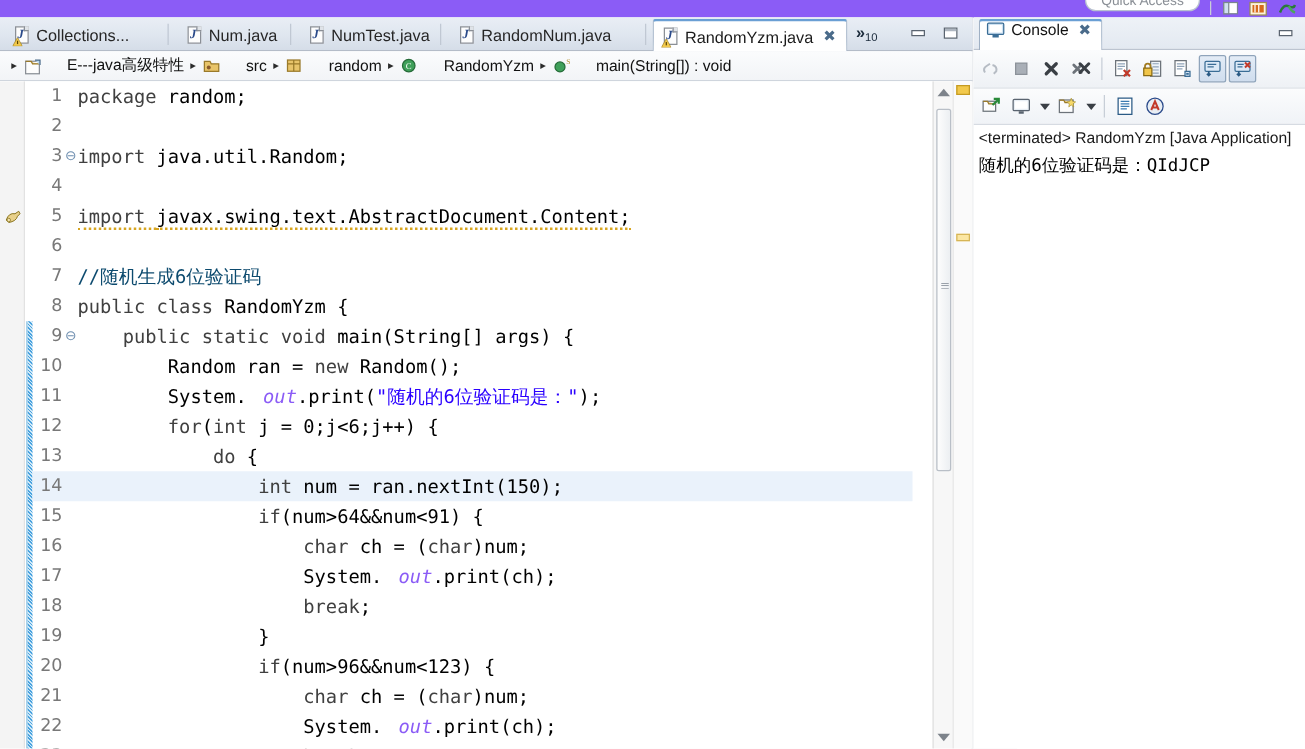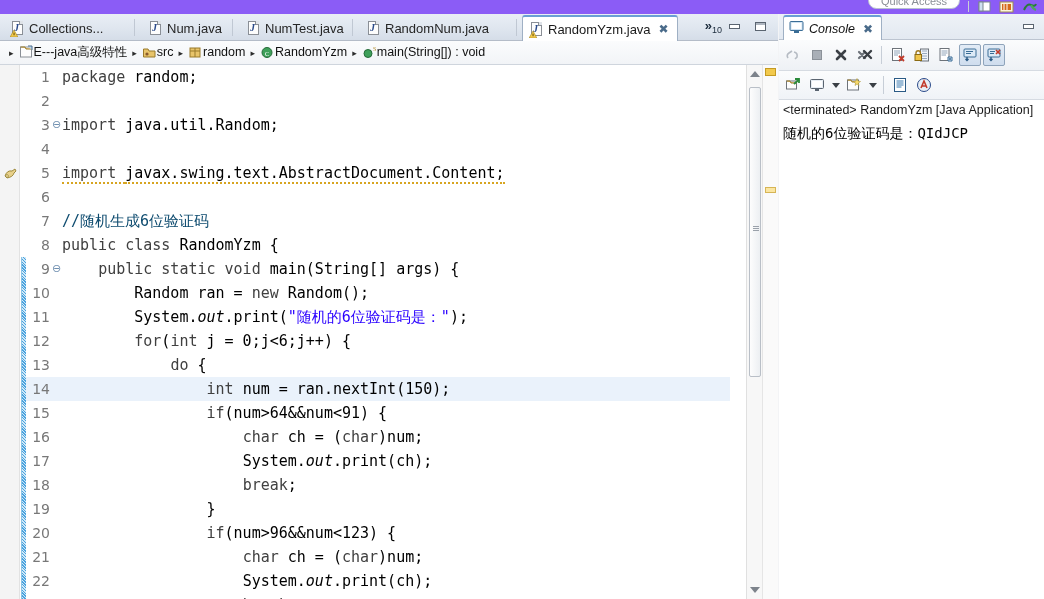--- a/index.html
+++ b/index.html
@@ -81,40 +81,40 @@
   .jicon .jletter {
     position: absolute; left: 3px; top: 1px;
     font-size: 10px; line-height: 12px; color: #2a4a8a;
     font-family: "Liberation Serif", serif; font-style: italic; font-weight: bold;
   }
   .jicon .warnbadge {
     position: absolute; left: -1px; bottom: -1px; width: 8px; height: 7px;
   }
 
   .tab-overflow {
-    position: absolute; right: 56px; top: 4px;
+    position: absolute; right: 76px; top: 4px;
     font-size: 13px; color: #1a2a3a; font-weight: bold;
   }
   .tab-overflow .cnt { font-size: 9px; font-weight: normal; vertical-align: -3px; }
   .win-btn { position: absolute; top: 6px; width: 15px; height: 14px; }
   .win-btn .bar { position: absolute; left: 2px; top: 4px; width: 11px; height: 5px; border: 1px solid #5a6470; background: #fff; }
   .win-btn .bar2 { position: absolute; left: 2px; top: 2px; width: 11px; height: 9px; border: 1px solid #5a6470; background: #fff; }
   .win-btn .bar2:after { content:""; position:absolute; left:0; top:0; right:0; height:2px; background:#aeb6c0; }
 
   
   .breadcrumb {
     position: absolute; left: 0; top: 27px; width: 778px; height: 24px;
     background: linear-gradient(to bottom, #fbfcfd 0%, #f2f4f7 100%);
     border-bottom: 1px solid #cfd5dd;
     display: flex; align-items: center;
     padding-left: 4px;
     font-size: 12.5px; color: #111;
     white-space: nowrap; overflow: hidden;
   }
-  .bc-item { display: flex; align-items: flex-start; gap: 0; }
+  .bc-item { display: flex; align-items: flex-end; gap: 20px; }
   .bc-arrow {
     display: inline-block; margin: 0 5px;
     color: #2b2b2b; font-size: 9px;
     font-family: "DejaVu Sans", sans-serif;
   }
   .bc-ic { width: 15px; height: 15px; flex: 0 0 15px; }
 
   
   .editor-body {
     position: absolute; left: 0; top: 51px; width: 778px; height: 534px;
@@ -148,21 +148,21 @@
   .fold {
     position: absolute; left: 26px; top: 0; width: 10px;
     color: #6f8fb0; font-size: 11px; font-family: "DejaVu Sans", sans-serif;
   }
   .ltxt { position: absolute; left: 36px; top: 0; }
 
   
   .k  { color: #404040; font-weight: normal; }   
   .s  { color: #2a00ff; }                      
   .c  { color: #0c4a6e; }                      
-  .f  { color: #000000; font-style: italic; }  
+  .f  { color: #8b5cf6; font-style: italic; margin-left: 13px; }  
   .p  { color: #000000; }                      
   .warn-underline {
     border-bottom: 2px dotted #d7a521;
     padding-bottom: 0px;
   }
 
   
   .mk { position: absolute; left: 3px; width: 15px; height: 15px; }
 
   
@@ -201,27 +201,27 @@
     width: 265px; height: 585px;
     background: #ffffff;
   }
   .console-tabbar {
     position: absolute; left: 0; top: 0; width: 265px; height: 26px;
     background: linear-gradient(to bottom, #eef2f7 0%, #e3e9f1 100%);
     border-bottom: 1px solid #bcc4d0;
   }
   .ctab {
     position: absolute; left: 4px; top: 1px; height: 25px;
-    display: flex; align-items: center; gap: 5px;
+    display: flex; gap: 5px;
     padding: 0 8px 0 5px;
     background: #ffffff;
     border: 1px solid #9fb0c4; border-bottom: none;
     border-top: 2px solid #6a9fd4;
     border-top-left-radius: 3px; border-top-right-radius: 3px;
-    font-size: 12.5px; color: #111; white-space: nowrap; font-style: italic;
+    font-size: 12.5px; color: #111; white-space: nowrap;
   }
   .ctab-close { font-size: 12px; color: #4a6b8a; margin-left: 3px; font-family:"DejaVu Sans",sans-serif; }
   .cmin { position: absolute; right: 8px; top: 6px; width: 15px; height: 13px; }
   .cmin .b { position: absolute; left: 2px; top: 4px; width: 11px; height: 5px; border: 1px solid #5a6470; background:#fff; }
 
   .console-toolbar {
     position: absolute; left: 0; top: 26px; width: 265px; height: 31px;
     background: linear-gradient(to bottom, #fbfcfd, #eef1f5);
     border-bottom: 1px solid #d6dbe2;
     display: flex; align-items: center; padding-left: 3px; gap: 2px;

